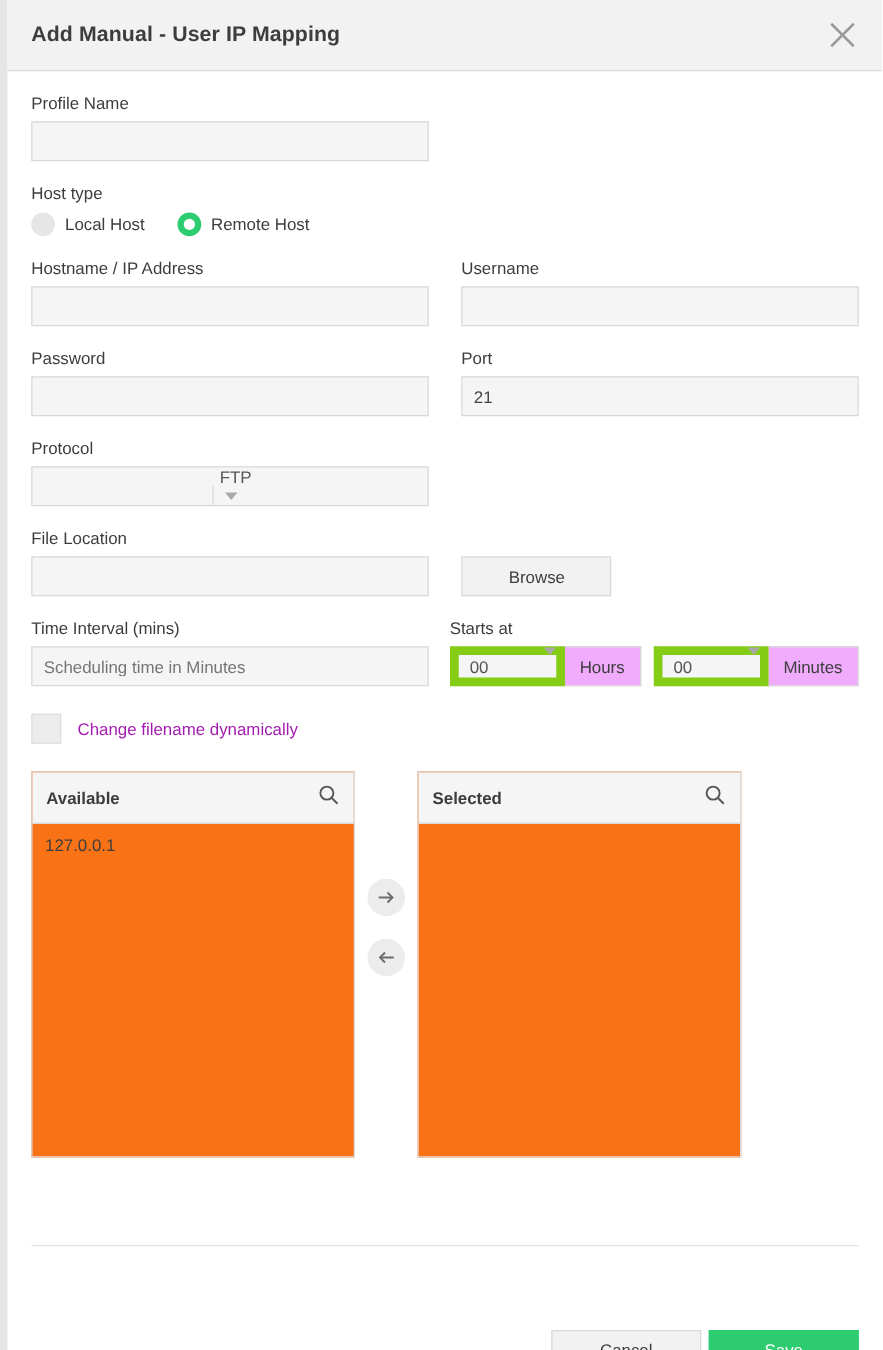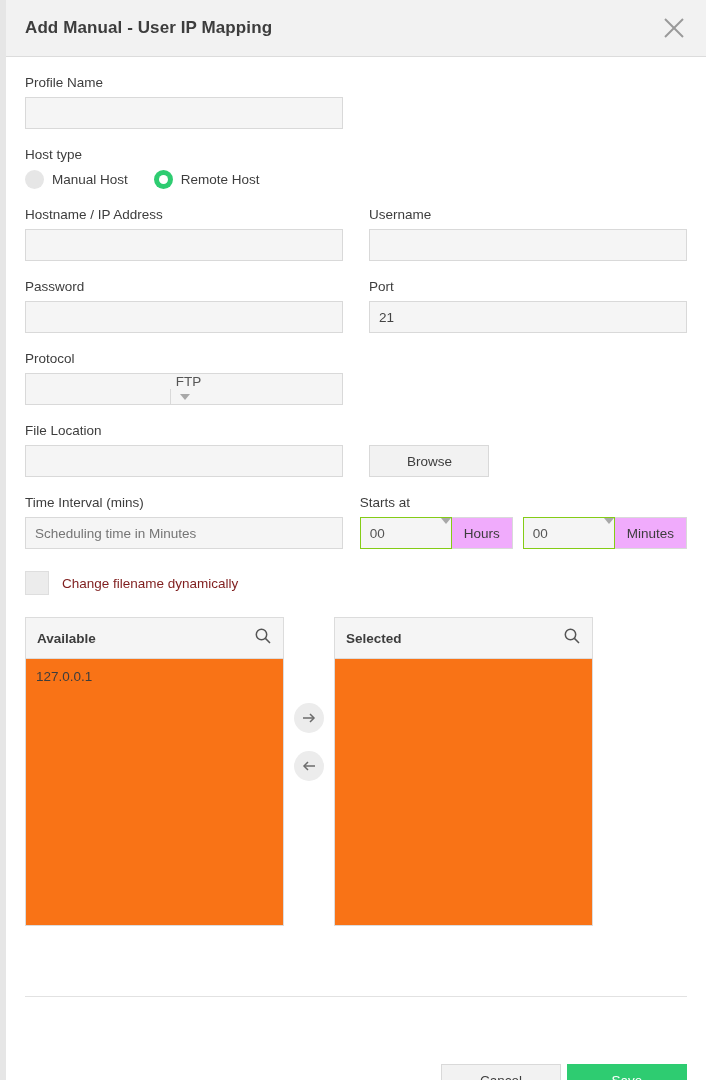--- a/index.html
+++ b/index.html
@@ -159,21 +159,21 @@
 
   
   .time-group {
     display: flex;
     align-items: stretch;
   }
   .spin {
     width: 92px;
     height: 32px;
     background: #f5f5f5;
-    border: 1px solid #84cc16;
+    border: 7px solid #84cc16;
     box-sizing: border-box;
     display: flex;
     align-items: center;
   }
   .spin .val {
     flex: 1;
     font-size: 13.5px;
     color: #555;
     padding-left: 9px;
   }
@@ -199,21 +199,21 @@
   }
   .checkbox {
     width: 24px;
     height: 24px;
     background: #ececec;
     border: 1px solid #dedede;
     box-sizing: border-box;
   }
   .check-label {
     font-size: 13.5px;
-    color: #7f1d1d;
+    color: #a21caf;
     margin-left: 13px;
   }
 
   
   .dual {
     display: flex;
     margin-top: 22px;
     align-items: flex-start;
   }
   .listbox {
@@ -319,21 +319,21 @@
 
     <div class="block">
       <div class="label">Profile Name</div>
       <input class="field" type="text" value="" style="">
     </div>
 
     <div class="block">
       <div class="label">Host type</div>
       <div class="radio-row">
         <span class="radio"></span>
-        <span class="radio-label">Manual Host</span>
+        <span class="radio-label">Local Host</span>
         <span class="radio on"></span>
         <span class="radio-label">Remote Host</span>
       </div>
     </div>
 
     <div class="row block">
       <div class="col-left">
         <div class="label">Hostname / IP Address</div>
         <input class="field" type="text" value="" style="">
       </div>

